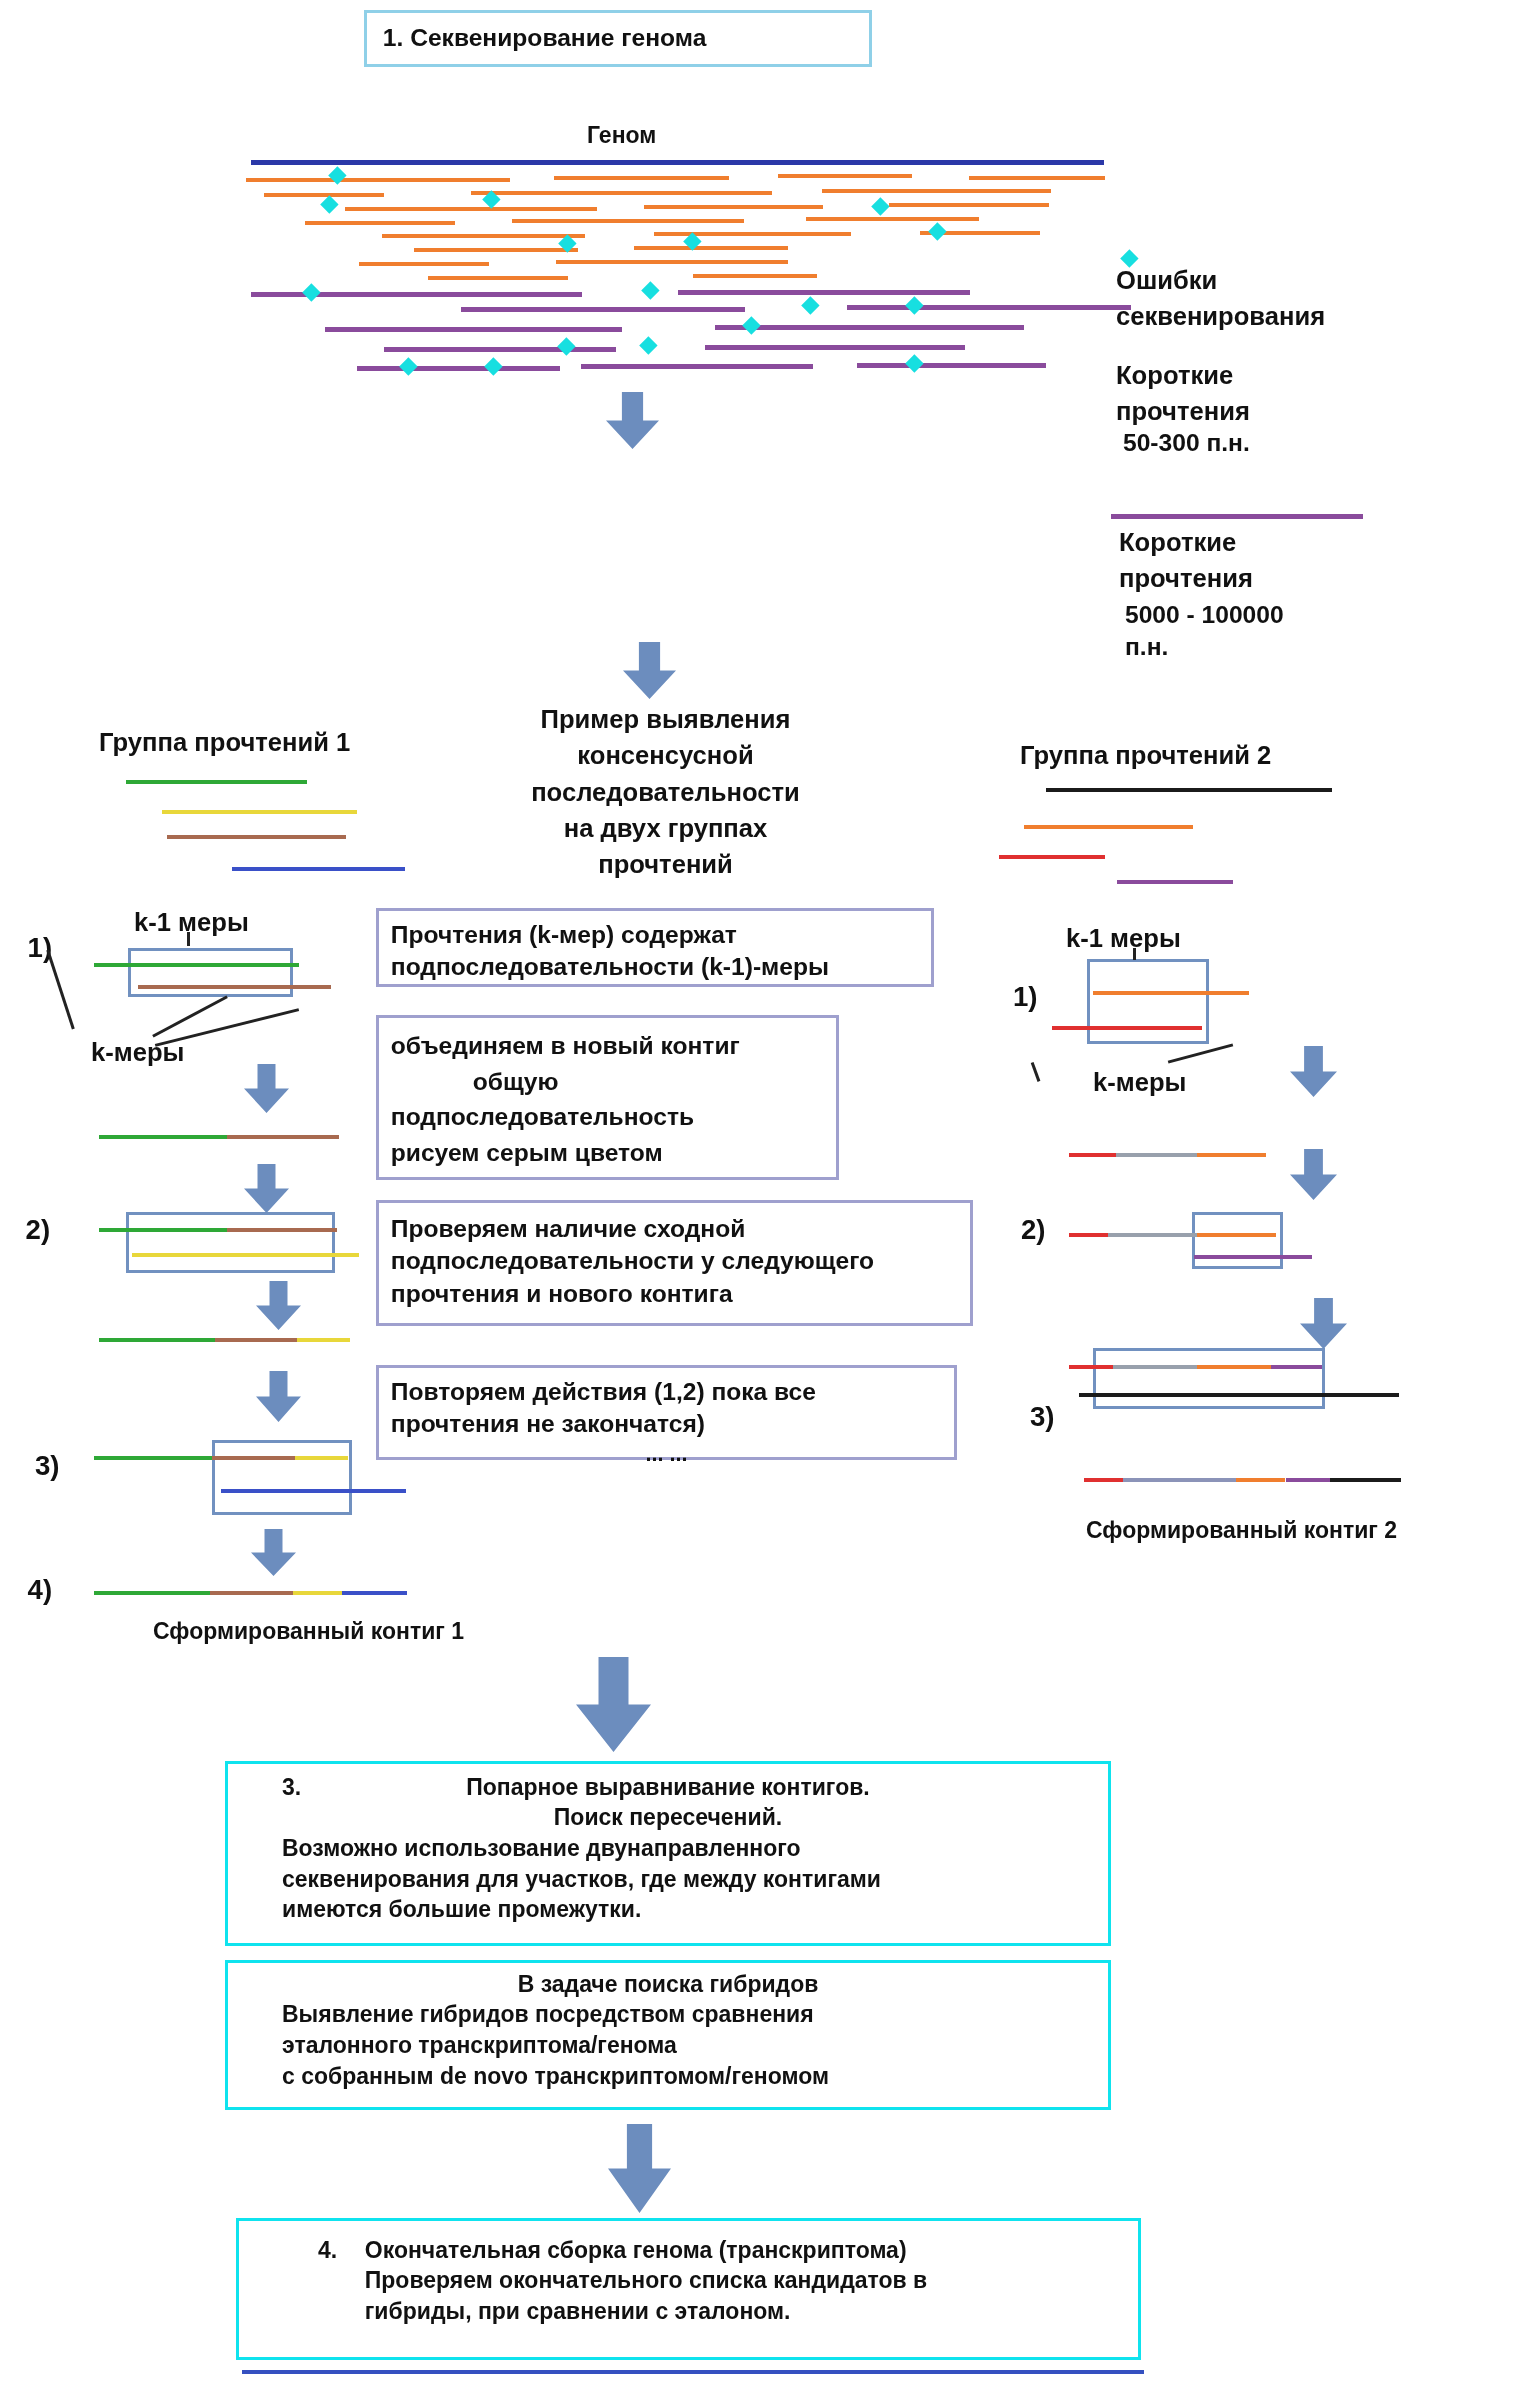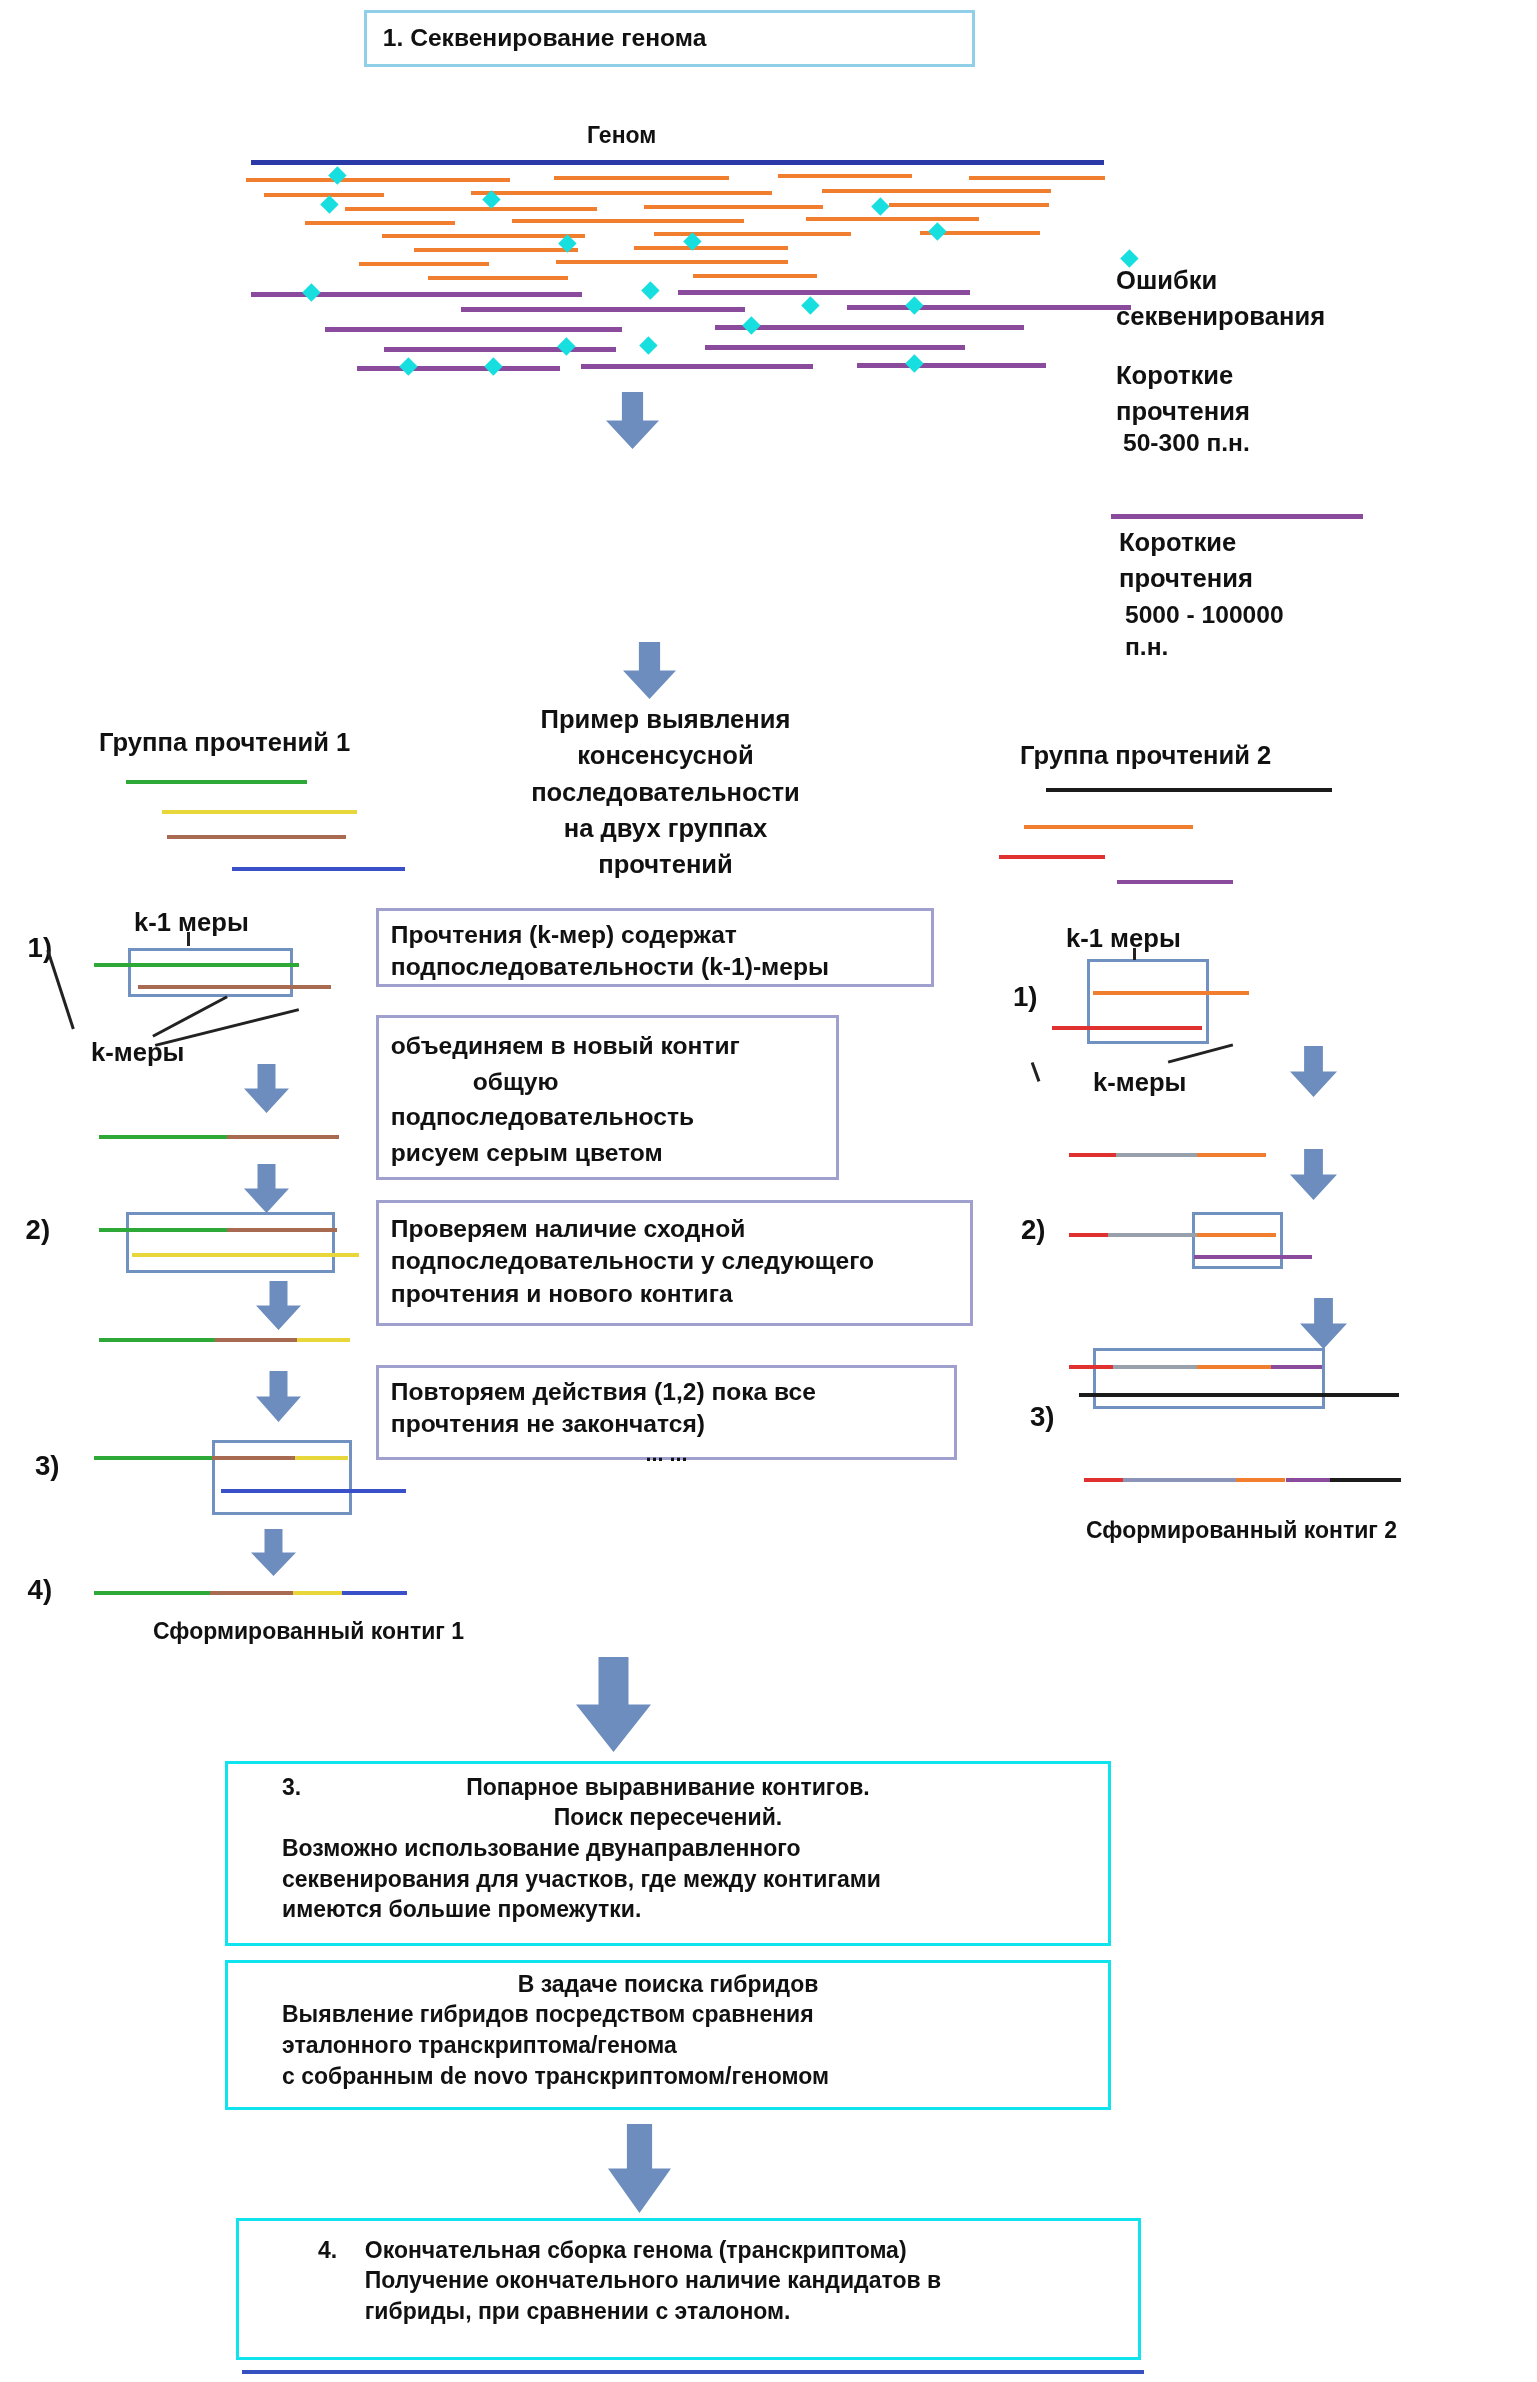--- a/index.html
+++ b/index.html
@@ -21,21 +21,21 @@
   .box-lb{position:absolute;border:3px solid #8FD0E8;background:#fff}
   .box-cy{position:absolute;border:3.9px solid #0FE3EE;background:#fff}
   .box-pu{position:absolute;border:3px solid #9FA0CE;background:#fff}
   .box-steel{position:absolute;border:3px solid #7191C0;background:transparent}
 </style>
 </head>
 <body>
 
 <div id="canvas">
 
-  <div class="box-lb" style="left:364px;top:9.9px;width:611px;height:57px;display:flex;align-items:center;padding-left:15.8px">
+  <div class="box-lb" style="left:364px;top:9.9px;width:508px;height:57px;display:flex;align-items:center;padding-left:15.8px">
     <span class="b f25">1. Секвенирование генома</span>
   </div>
 
   <div class="abs b f27" style="left:587px;top:120px">Геном</div>
 
   <div class="arrow" style="left:606px;top:392px;width:53px;height:57px"></div>
 
 
   <div class="abs b f26 pre" style="left:1116px;top:262px">Ошибки
 секвенирования</div>
@@ -138,21 +138,21 @@
 эталонного транскриптома/генома
 с собранным de novo транскриптомом/геномом</div>
   </div>
 
   <div class="arrow" style="left:608px;top:2124px;width:63px;height:89px"></div>
 
   <div class="box-cy" style="left:236px;top:2218px;width:905px;height:142px">
     <div style="display:flex;padding:13.8px 0 0 79px">
       <div class="b f27" style="margin-right:27.6px">4.</div>
       <div class="b f27 pre">Окончательная сборка генома (транскриптома)
-Получение окончательного наличие кандидатов в
+Проверяем окончательного списка кандидатов в
 гибриды, при сравнении с эталоном.</div>
     </div>
   </div>
 
 <div class="hline" style="left: 251px; top: 160px; width: 853px; background: rgb(43, 56, 168); height: 4.9px;"></div>
     <div class="hline" style="left: 246px; top: 178px; width: 264px; background: rgb(240, 126, 46); height: 3.9px;"></div>
     <div class="hline" style="left: 554px; top: 176px; width: 175px; background: rgb(240, 126, 46); height: 3.9px;"></div>
     <div class="hline" style="left: 778px; top: 174px; width: 134px; background: rgb(240, 126, 46); height: 3.9px;"></div>
     <div class="hline" style="left: 969px; top: 176px; width: 136px; background: rgb(240, 126, 46); height: 3.9px;"></div>
     <div class="hline" style="left: 264px; top: 193px; width: 120px; background: rgb(240, 126, 46); height: 3.9px;"></div>

